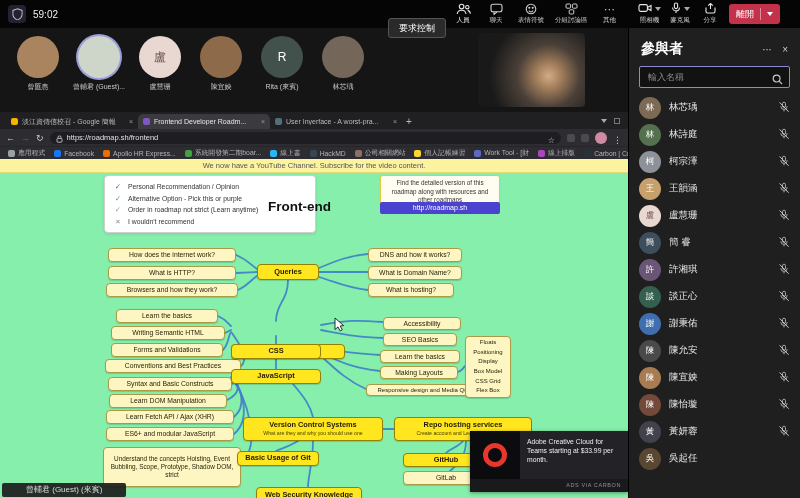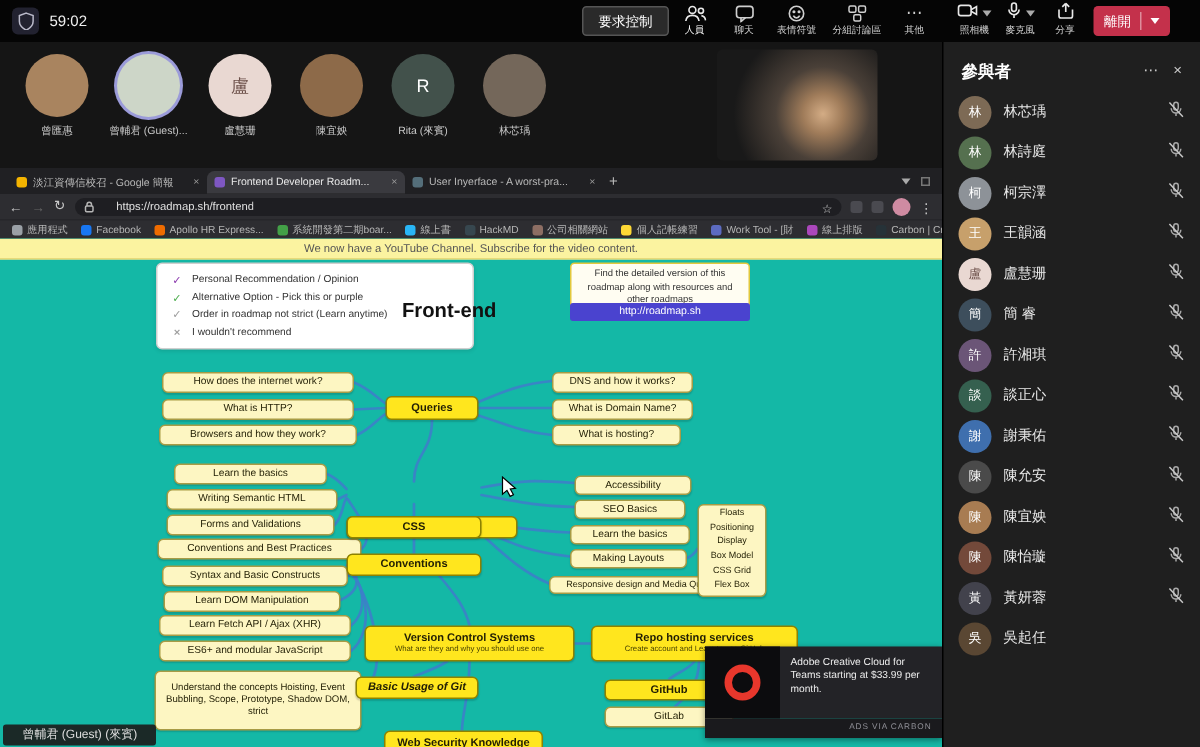--- a/index.html
+++ b/index.html
@@ -4,21 +4,21 @@
 <style>
   *{margin:0;padding:0;box-sizing:border-box}
   html,body{width:800px;height:498px}
   body{position:relative;overflow:hidden;background:#0b0b0b;font-family:"Liberation Sans","DejaVu Sans",sans-serif;-webkit-font-smoothing:antialiased}
 
   
   #topbar{position:absolute;left:0;top:0;width:800px;height:28px;background:#050505;display:flex;align-items:center;color:#eee;z-index:50}
   .tb-left{display:flex;align-items:center;gap:7px;padding-left:8px}
   .badge{width:18px;height:18px;border-radius:4px;background:#222230;display:flex;align-items:center;justify-content:center}
   .timer{font-size:10px;color:#f0f0f0}
-  #req-btn{position:absolute;left:388px;top:4px;height:20px;padding:0 10px;background:#2a2a2a;border:1px solid #555;border-radius:3px;color:#fff;font-size:9px;display:flex;align-items:center;cursor:pointer}
+  #req-btn{position:absolute;left:388px;top:18px;height:20px;padding:0 10px;background:#2a2a2a;border:1px solid #555;border-radius:3px;color:#fff;font-size:9px;display:flex;align-items:center;cursor:pointer}
   #tb-nav{position:absolute;left:452px;top:2px;display:flex;gap:11px}
   .tb-item{display:flex;flex-direction:column;align-items:center;gap:1px;min-width:22px;cursor:pointer}
   .tb-item .ic{height:13px;display:flex;align-items:center}
   .tb-label{font-size:6.5px;color:#cfcfcf;white-space:nowrap}
   .tb-item.active .tb-label{color:#fff}
   .dots{font-size:11px;color:#cfcfcf;line-height:10px}
   #tb-right{position:absolute;right:20px;top:2px;display:flex;align-items:flex-start;gap:8px}
   .iconrow{display:flex;align-items:center;gap:3px;justify-content:center;height:13px}
   .chev{width:0;height:0;border-left:3px solid transparent;border-right:3px solid transparent;border-top:4px solid #aaa}
   #leave-btn{height:20px;margin-top:2px;background:#c4314b;border-radius:3px;display:flex;align-items:center;padding:0 7px;gap:6px;cursor:pointer}
@@ -46,36 +46,36 @@
   .tab-x::after{content:"×"}
   #newtab{margin:0 4px 2px;color:#bbb;font-size:10px;cursor:pointer}
   #newtab::after{content:"+"}
   #tabstrip-right{margin-left:auto;margin-right:8px;display:flex;gap:7px;align-items:center;height:17px}
   .win-sq{width:6px;height:6px;border:1px solid #777}
 
   #toolbar{height:17px;background:#2d2d31;display:flex;align-items:center;padding:0 6px;gap:6px}
   .nav-ic{font-size:9px;color:#c9c9c9;cursor:pointer}
   .nav-ic.dim{color:#666}
   #back::after{content:"←"} #fwd::after{content:"→"} #reload::after{content:"↻"}
-  #urlbar{flex:1;height:12px;background:#1e1e22;border-radius:6px;display:flex;align-items:center;padding:0 6px;gap:15px;min-width:0;cursor:text}
+  #urlbar{flex:1;height:12px;background:#1e1e22;border-radius:6px;display:flex;align-items:center;padding:0 6px;gap:4px;min-width:0;cursor:text}
   #url-text{font-size:7.5px;color:#e0e0e0;white-space:nowrap;overflow:hidden}
   #star{margin-left:auto;cursor:pointer}
   #star::after{content:"☆";color:#c9c9c9;font-size:8px}
   .ext-dot{width:8px;height:8px;border-radius:2px;background:#4a4a50;cursor:pointer}
   #profile-av{width:12px;height:12px;border-radius:50%;background:#cf8ba2;cursor:pointer}
   #menu-dots{cursor:pointer}
   #menu-dots::after{content:"⋮";color:#c9c9c9;font-size:9px}
 
   #bookmarks{height:13px;background:#2d2d31;border-top:1px solid #26262a;display:flex;align-items:center;gap:9px;padding:0 8px;overflow:hidden}
   .bm{display:flex;align-items:center;gap:3px;flex:none;cursor:pointer}
   .bm-ic{width:7px;height:7px;border-radius:2px}
   .bm-label{font-size:6.8px;color:#b5b5b5;white-space:nowrap}
 
   
-  #page{position:relative;height:339px;background:#14b8a6;overflow:hidden}
+  #page{position:relative;height:339px;background:#86efac;overflow:hidden}
   #banner{height:14px;background:#fbf3a0;border-bottom:1px solid #e7da79;text-align:center;font-size:7.5px;line-height:14px;color:#555}
   #connectors{position:absolute;left:0;top:0;z-index:1}
   #connectors path{stroke:#3d7fc9;stroke-width:1.8;fill:none;stroke-linecap:round;opacity:.9}
   #legend{position:absolute;left:104px;top:16px;width:212px;height:58px;background:#fff;border:1px solid #cfcfcf;border-radius:4px;box-shadow:0 1px 3px rgba(0,0,0,.12);padding:6px 9px;display:flex;flex-direction:column;justify-content:space-between;z-index:2}
   .lg-row{display:flex;align-items:center;gap:6px}
   .lg-ic{font-size:7.5px;font-weight:bold;width:8px;text-align:center}
   .lg-txt{font-size:6.8px;color:#333}
   #fe-title{position:absolute;left:268px;top:40px;font-size:13.5px;font-weight:bold;color:#111;z-index:2}
   #infobox{position:absolute;left:380px;top:16px;width:120px;border:1.5px solid #e2c83d;background:#fffdf2;border-radius:3px;padding:3px 5px;font-size:6.3px;line-height:1.35;color:#333;text-align:center;z-index:2}
   #roadmap-btn{position:absolute;left:380px;top:43px;width:120px;height:12px;background:#4a43cf;border-radius:2px;color:#fff;font-size:7px;text-align:center;line-height:12px;z-index:2;cursor:pointer}
@@ -91,26 +91,26 @@
 
   #cursor{position:absolute;left:334px;top:158px;z-index:26}
 
   #ad{position:absolute;left:470px;top:272px;width:158px;height:61px;z-index:30;display:flex;flex-direction:column;box-shadow:0 1px 4px rgba(0,0,0,.4)}
   #ad-main{flex:1;display:flex;background:#232327}
   #ad-logo{width:50px;background:#0c0c0e;display:flex;align-items:center;justify-content:center}
   #ad-ring{width:24px;height:24px;border-radius:50%;border:5px solid #e8372c}
   #ad-text{flex:1;padding:6px 7px;font-size:6.8px;line-height:1.35;color:#ececec}
   #ad-attr{height:13px;background:#1a1a1d;color:#8f8f96;font-size:5.5px;letter-spacing:.6px;text-align:right;line-height:13px;padding-right:7px}
 
-  #presenter{position:absolute;left:2px;top:483px;height:14px;background:rgba(28,28,28,.92);border-radius:2px;color:#ddd;font-size:8px;line-height:14px;padding:0 13px;z-index:55}
+  #presenter{position:absolute;left:2px;top:483px;height:14px;background:rgba(28,28,28,.92);border-radius:2px;color:#ddd;font-size:8px;line-height:14px;padding:0 24px;z-index:55}
 
   
   #panel{position:absolute;top:28px;right:0;width:172px;height:470px;background:#1f1f1f;border-left:1px solid #000;z-index:50;display:flex;flex-direction:column}
   #panel-head{display:flex;align-items:center;padding:12px 12px 6px}
-  #panel-title{font-size:11px;font-weight:bold;color:#fff;flex:1}
+  #panel-title{font-size:14px;font-weight:bold;color:#fff;flex:1}
   .ph-ic{color:#c9c9c9;font-size:10px;margin-left:10px;cursor:pointer}
   .ph-more::after{content:"⋯"}
   .ph-x::after{content:"×"}
   #search-wrap{margin:2px 10px 6px;position:relative}
   #search-input{width:100%;height:22px;background:#121212;border:1.5px solid #8d8ace;border-radius:2px;color:#ddd;font-size:9px;padding:0 24px 0 8px;outline:none;font-family:inherit}
   #search-input::placeholder{color:#8a8a8a}
   #search-ic{position:absolute;right:7px;top:5px}
   #section-label{font-size:8px;color:#9c9c9c;margin:2px 0 2px 12px}
   .prow{height:27px;display:flex;align-items:center;padding:0 10px;gap:8px;cursor:pointer}
   .pav{width:22px;height:22px;border-radius:50%;flex:none;display:flex;align-items:center;justify-content:center;font-size:8.5px;color:#fff;background:#555}
@@ -407,26 +407,26 @@
         <div class="node pale" style="left: 111px; top: 184px; width: 112px; height: 14px;">Forms and Validations</div>
         <div class="node pale" style="left: 105px; top: 200px; width: 136px; height: 14px;">Conventions and Best Practices</div>
         <div class="node pale" style="left: 108px; top: 218px; width: 124px; height: 14px;">Syntax and Basic Constructs</div>
         <div class="node pale" style="left: 109px; top: 235px; width: 118px; height: 14px;">Learn DOM Manipulation</div>
         <div class="node pale" style="left: 106px; top: 251px; width: 128px; height: 14px;">Learn Fetch API / Ajax (XHR)</div>
         <div class="node pale" style="left: 106px; top: 268px; width: 128px; height: 14px;">ES6+ and modular JavaScript</div>
         <div class="node pale wrap" style="left: 103px; top: 288px; width: 138px; height: 40px;">Understand the concepts Hoisting, Event Bubbling, Scope, Prototype, Shadow DOM, strict</div>
         <div class="node bright" style="left: 257px; top: 105px; width: 62px; height: 16px;">Queries</div>
         <div class="node bright" style="left: 231px; top: 156px; width: 114px; height: 15px; margin-top: 29px;">HTML</div>
         <div class="node bright" style="left: 231px; top: 185px; width: 90px; height: 15px;">CSS</div>
-        <div class="node bright" style="left: 231px; top: 210px; width: 90px; height: 15px;">Conventions</div>
+        <div class="node bright" style="left: 231px; top: 210px; width: 90px; height: 15px;">JavaScript</div>
         <div class="node bright multi" style="left: 243px; top: 258px; width: 140px; height: 24px;">
           <span>Version Control Systems</span>
           <span class="sub">What are they and why you should use one</span>
         </div>
-        <div class="node bright" style="left: 237px; top: 292px; width: 82px; height: 15px; font-style: italic;">Basic Usage of Git</div>
+        <div class="node bright" style="left: 237px; top: 292px; width: 82px; height: 15px;">Basic Usage of Git</div>
         <div class="node bright clip" style="left: 256px; top: 328px; width: 106px; height: 16px;">Web Security Knowledge</div>
         <div class="node pale" style="left: 368px; top: 89px; width: 94px; height: 14px;">DNS and how it works?</div>
         <div class="node pale" style="left: 368px; top: 107px; width: 94px; height: 14px;">What is Domain Name?</div>
         <div class="node pale" style="left: 368px; top: 124px; width: 86px; height: 14px;">What is hosting?</div>
         <div class="node pale" style="left: 383px; top: 158px; width: 78px; height: 13px;">Accessibility</div>
         <div class="node pale" style="left: 383px; top: 174px; width: 74px; height: 13px;">SEO Basics</div>
         <div class="node pale" style="left: 380px; top: 191px; width: 80px; height: 13px;">Learn the basics</div>
         <div class="node pale" style="left: 380px; top: 207px; width: 78px; height: 13px;">Making Layouts</div>
         <div class="node pale small" style="left: 366px; top: 225px; width: 126px; height: 12px;">Responsive design and Media Queries</div>
         <div class="node pale stack" style="left: 465px; top: 177px; width: 46px; height: 62px;">
@@ -462,20 +462,27 @@
 </section>
 
 <div id="presenter">曾輔君 (Guest) (來賓)</div>
 
 <aside id="panel">
   <div id="panel-head">
     <span id="panel-title">參與者</span>
     <span class="ph-ic ph-more"></span>
     <span class="ph-ic ph-x"></span>
   </div>
+  <div id="search-wrap">
+    <input id="search-input" placeholder="輸入名稱" style="">
+    <span id="search-ic"><svg width="11" height="11" viewBox="0 0 11 11" fill="none" stroke="#c5c5c5" stroke-width="1.2">
+          <circle cx="4.6" cy="4.6" r="3.4"></circle>
+          <path d="M7.2 7.2 10 10"></path>
+        </svg></span>
+  </div>
   <div id="plist">
       <div class="prow">
         <div class="pav" style="background: rgb(125, 106, 85);">林</div>
         <div class="pname">林芯瑀</div>
         <span><svg width="12" height="12" viewBox="0 0 12 12" fill="none" stroke="#a8a8a8" stroke-width="1">
             <rect x="4.5" y="1.2" width="3" height="5.2" rx="1.5"></rect>
             <path d="M2.8 5.2a3.2 3.2 0 0 0 6.4 0M6 8.4v2"></path>
             <path d="M1.6 1.4l9 9.4" stroke="#c9c9c9"></path>
           </svg></span>
       </div>

